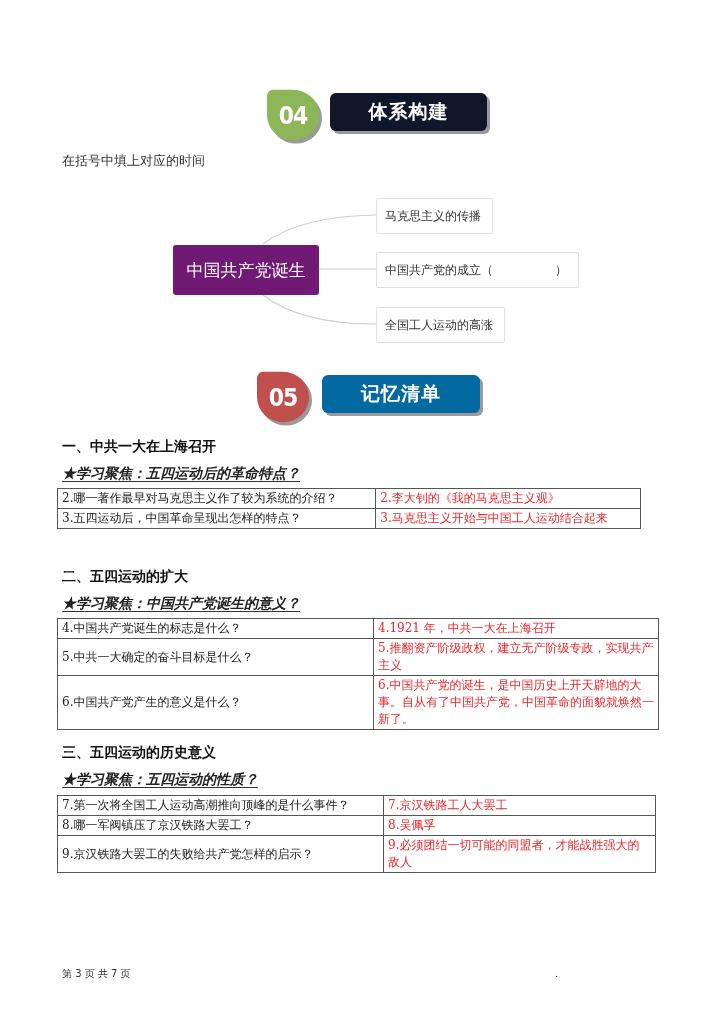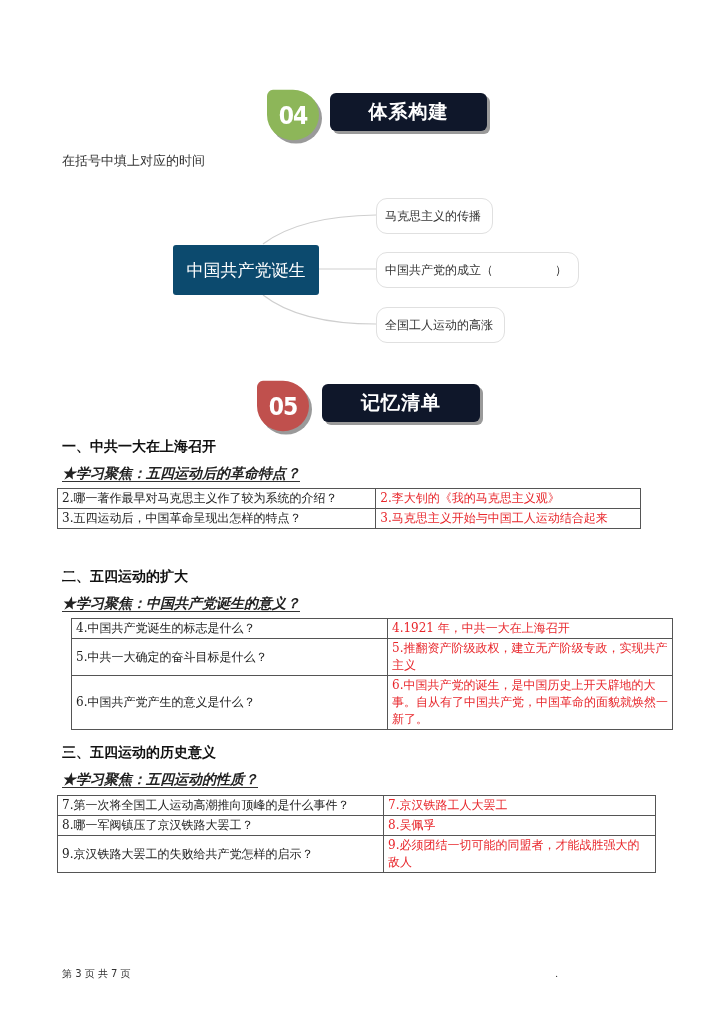--- a/index.html
+++ b/index.html
@@ -22,26 +22,26 @@
       color: #fff; font-family: "DejaVu Sans", sans-serif; font-weight: bold;
       font-size: 19px; display: flex; align-items: center; justify-content: center;
       letter-spacing: 1px;
     }
 
     .instruction { position: absolute; left: 62px; top: 152px; font-size: 13px; color: #333; font-family: "DejaVu Sans", sans-serif; }
 
     .mindmap { position: absolute; left: 160px; top: 180px; width: 440px; height: 180px; }
     .mm-root {
       position: absolute; left: 13px; top: 65px; width: 146px; height: 50px;
-      background: #0c4a6e; border-radius: 3px; color: #fff;
+      background: #701a75; border-radius: 3px; color: #fff;
       font-family: "DejaVu Sans", sans-serif; font-size: 17px;
       display: flex; align-items: center; justify-content: center;
     }
     .mm-node {
-      position: absolute; height: 36px; border: 1px solid #e0e0e0; border-radius: 11px;
+      position: absolute; height: 36px; border: 1px solid #e0e0e0; border-radius: 2px;
       background: #fff; font-family: "DejaVu Sans", sans-serif; font-size: 12px; color: #333;
       display: flex; align-items: center; padding-left: 8px;
     }
     .mm-lines { position: absolute; left: 0; top: 0; }
 
     .h2 { position: absolute; left: 62px; font-family: "DejaVu Sans", sans-serif; font-weight: bold; font-size: 14px; color: #111; }
     .focus { position: absolute; left: 62px; font-size: 14px; color: #222; font-weight: bold; font-style: italic; border-bottom: 1.5px solid #333; padding-bottom: 1px; line-height: 14px; }
 
     table.qa { position: absolute; left: 57px; border-collapse: collapse; font-size: 12px; }
     table.qa td { border: 1.5px solid #555; padding: 1px 4px; vertical-align: middle; line-height: 17px; }
@@ -74,43 +74,43 @@
   <div class="mm-node" style="left:216px; top:72px; width:203px;">
     <span>中国共产党的成立（</span>
     <span style="display:inline-block; width:62px;"></span>
     <span>）</span>
   </div>
   <div class="mm-node" style="left:216px; top:127px; width:129px;">
     <span>全国工人运动的高涨</span>
   </div>
 </div>
 
-<div class="section-header" style="top:381px;">
+<div class="section-header" style="top:372px;">
   <div class="badge" style="left:247px; top:2px; background:#c0504d;">05</div>
-  <div class="banner" style="left:312px; top:3px; width:158px; background:#0f172a;">记忆清单</div>
+  <div class="banner" style="left:312px; top:3px; width:158px; background:#0369a1;">记忆清单</div>
 </div>
 
 <div class="h2" style="top:438px;">一、中共一大在上海召开</div>
 <div class="focus" style="top:466px;">★学习聚焦：五四运动后的革命特点？</div>
 <table class="qa" style="top:488px; width:584px;">
   <tbody>
   <tr>
     <td class="q">2.哪一著作最早对马克思主义作了较为系统的介绍？</td>
     <td class="a">2.李大钊的《我的马克思主义观》</td>
   </tr>
   <tr>
     <td class="q">3.五四运动后，中国革命呈现出怎样的特点？</td>
     <td class="a">3.马克思主义开始与中国工人运动结合起来</td>
   </tr>
 </tbody>
   </table>
 
 <div class="h2" style="top:568px;">二、五四运动的扩大</div>
 <div class="focus" style="top:596px;">★学习聚焦：中国共产党诞生的意义？</div>
-<table class="qa" style="top:618px; width:602px;margin-left:14px;">
+<table class="qa" style="top:618px; width:602px;">
   <tbody>
       <tr>
     <td class="q" style="width:316px;">4.中国共产党诞生的标志是什么？</td>
     <td class="a">4.1921 年，中共一大在上海召开</td>
   </tr>
   <tr>
     <td class="q">5.中共一大确定的奋斗目标是什么？</td>
     <td class="a">5.推翻资产阶级政权，建立无产阶级专政，实现共产主义</td>
   </tr>
   <tr>

